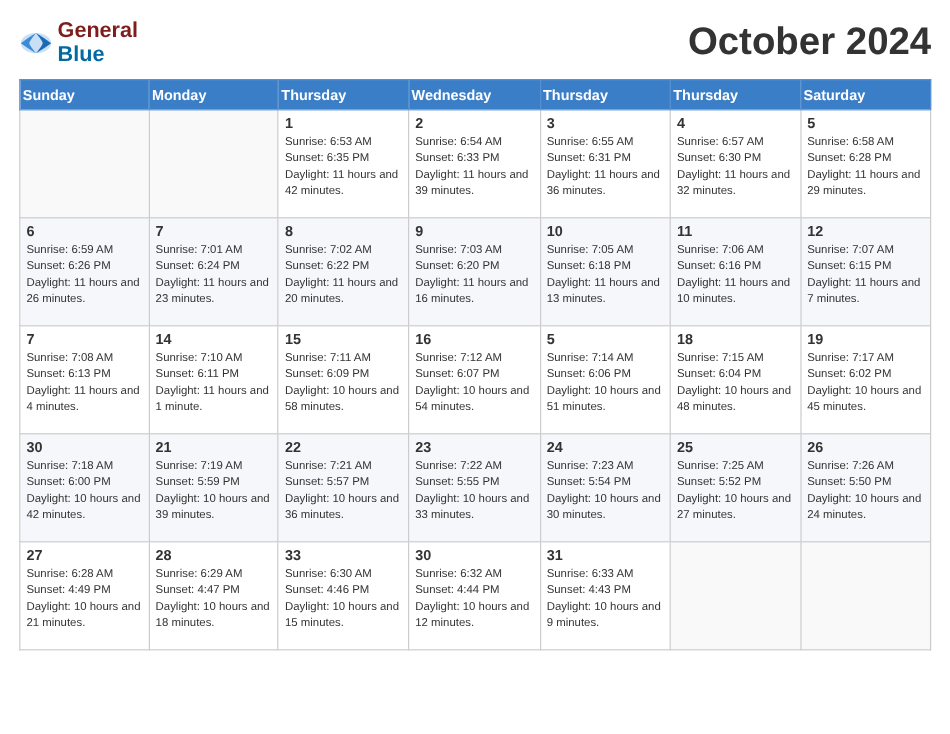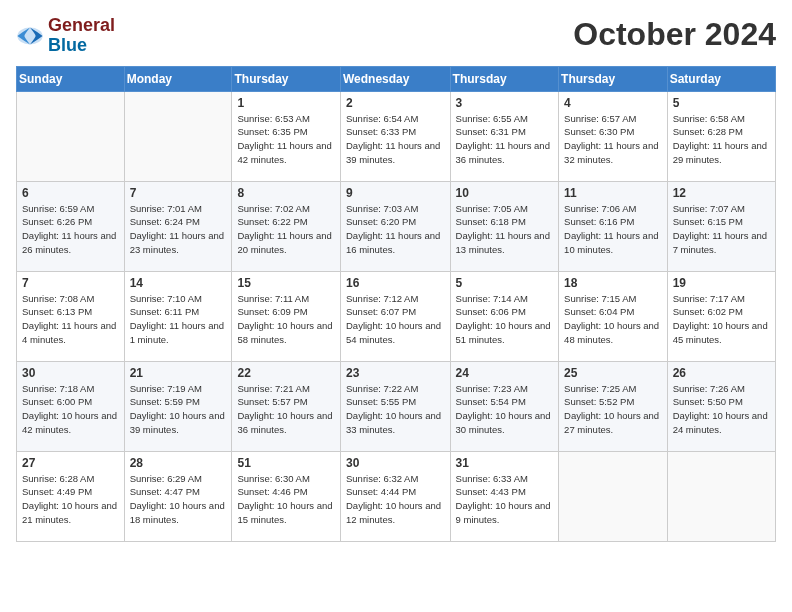--- a/index.html
+++ b/index.html
@@ -237,21 +237,21 @@
       <tr>
         <td>
           <span class="day-number">27</span>
           <div class="day-info">Sunrise: 6:28 AM<br>Sunset: 4:49 PM<br>Daylight: 10 hours and 21 minutes.</div>
         </td>
         <td>
           <span class="day-number">28</span>
           <div class="day-info">Sunrise: 6:29 AM<br>Sunset: 4:47 PM<br>Daylight: 10 hours and 18 minutes.</div>
         </td>
         <td>
-          <span class="day-number">51</span>
+          <span class="day-number">33</span>
           <div class="day-info">Sunrise: 6:30 AM<br>Sunset: 4:46 PM<br>Daylight: 10 hours and 15 minutes.</div>
         </td>
         <td>
           <span class="day-number">30</span>
           <div class="day-info">Sunrise: 6:32 AM<br>Sunset: 4:44 PM<br>Daylight: 10 hours and 12 minutes.</div>
         </td>
         <td>
           <span class="day-number">31</span>
           <div class="day-info">Sunrise: 6:33 AM<br>Sunset: 4:43 PM<br>Daylight: 10 hours and 9 minutes.</div>
         </td>

